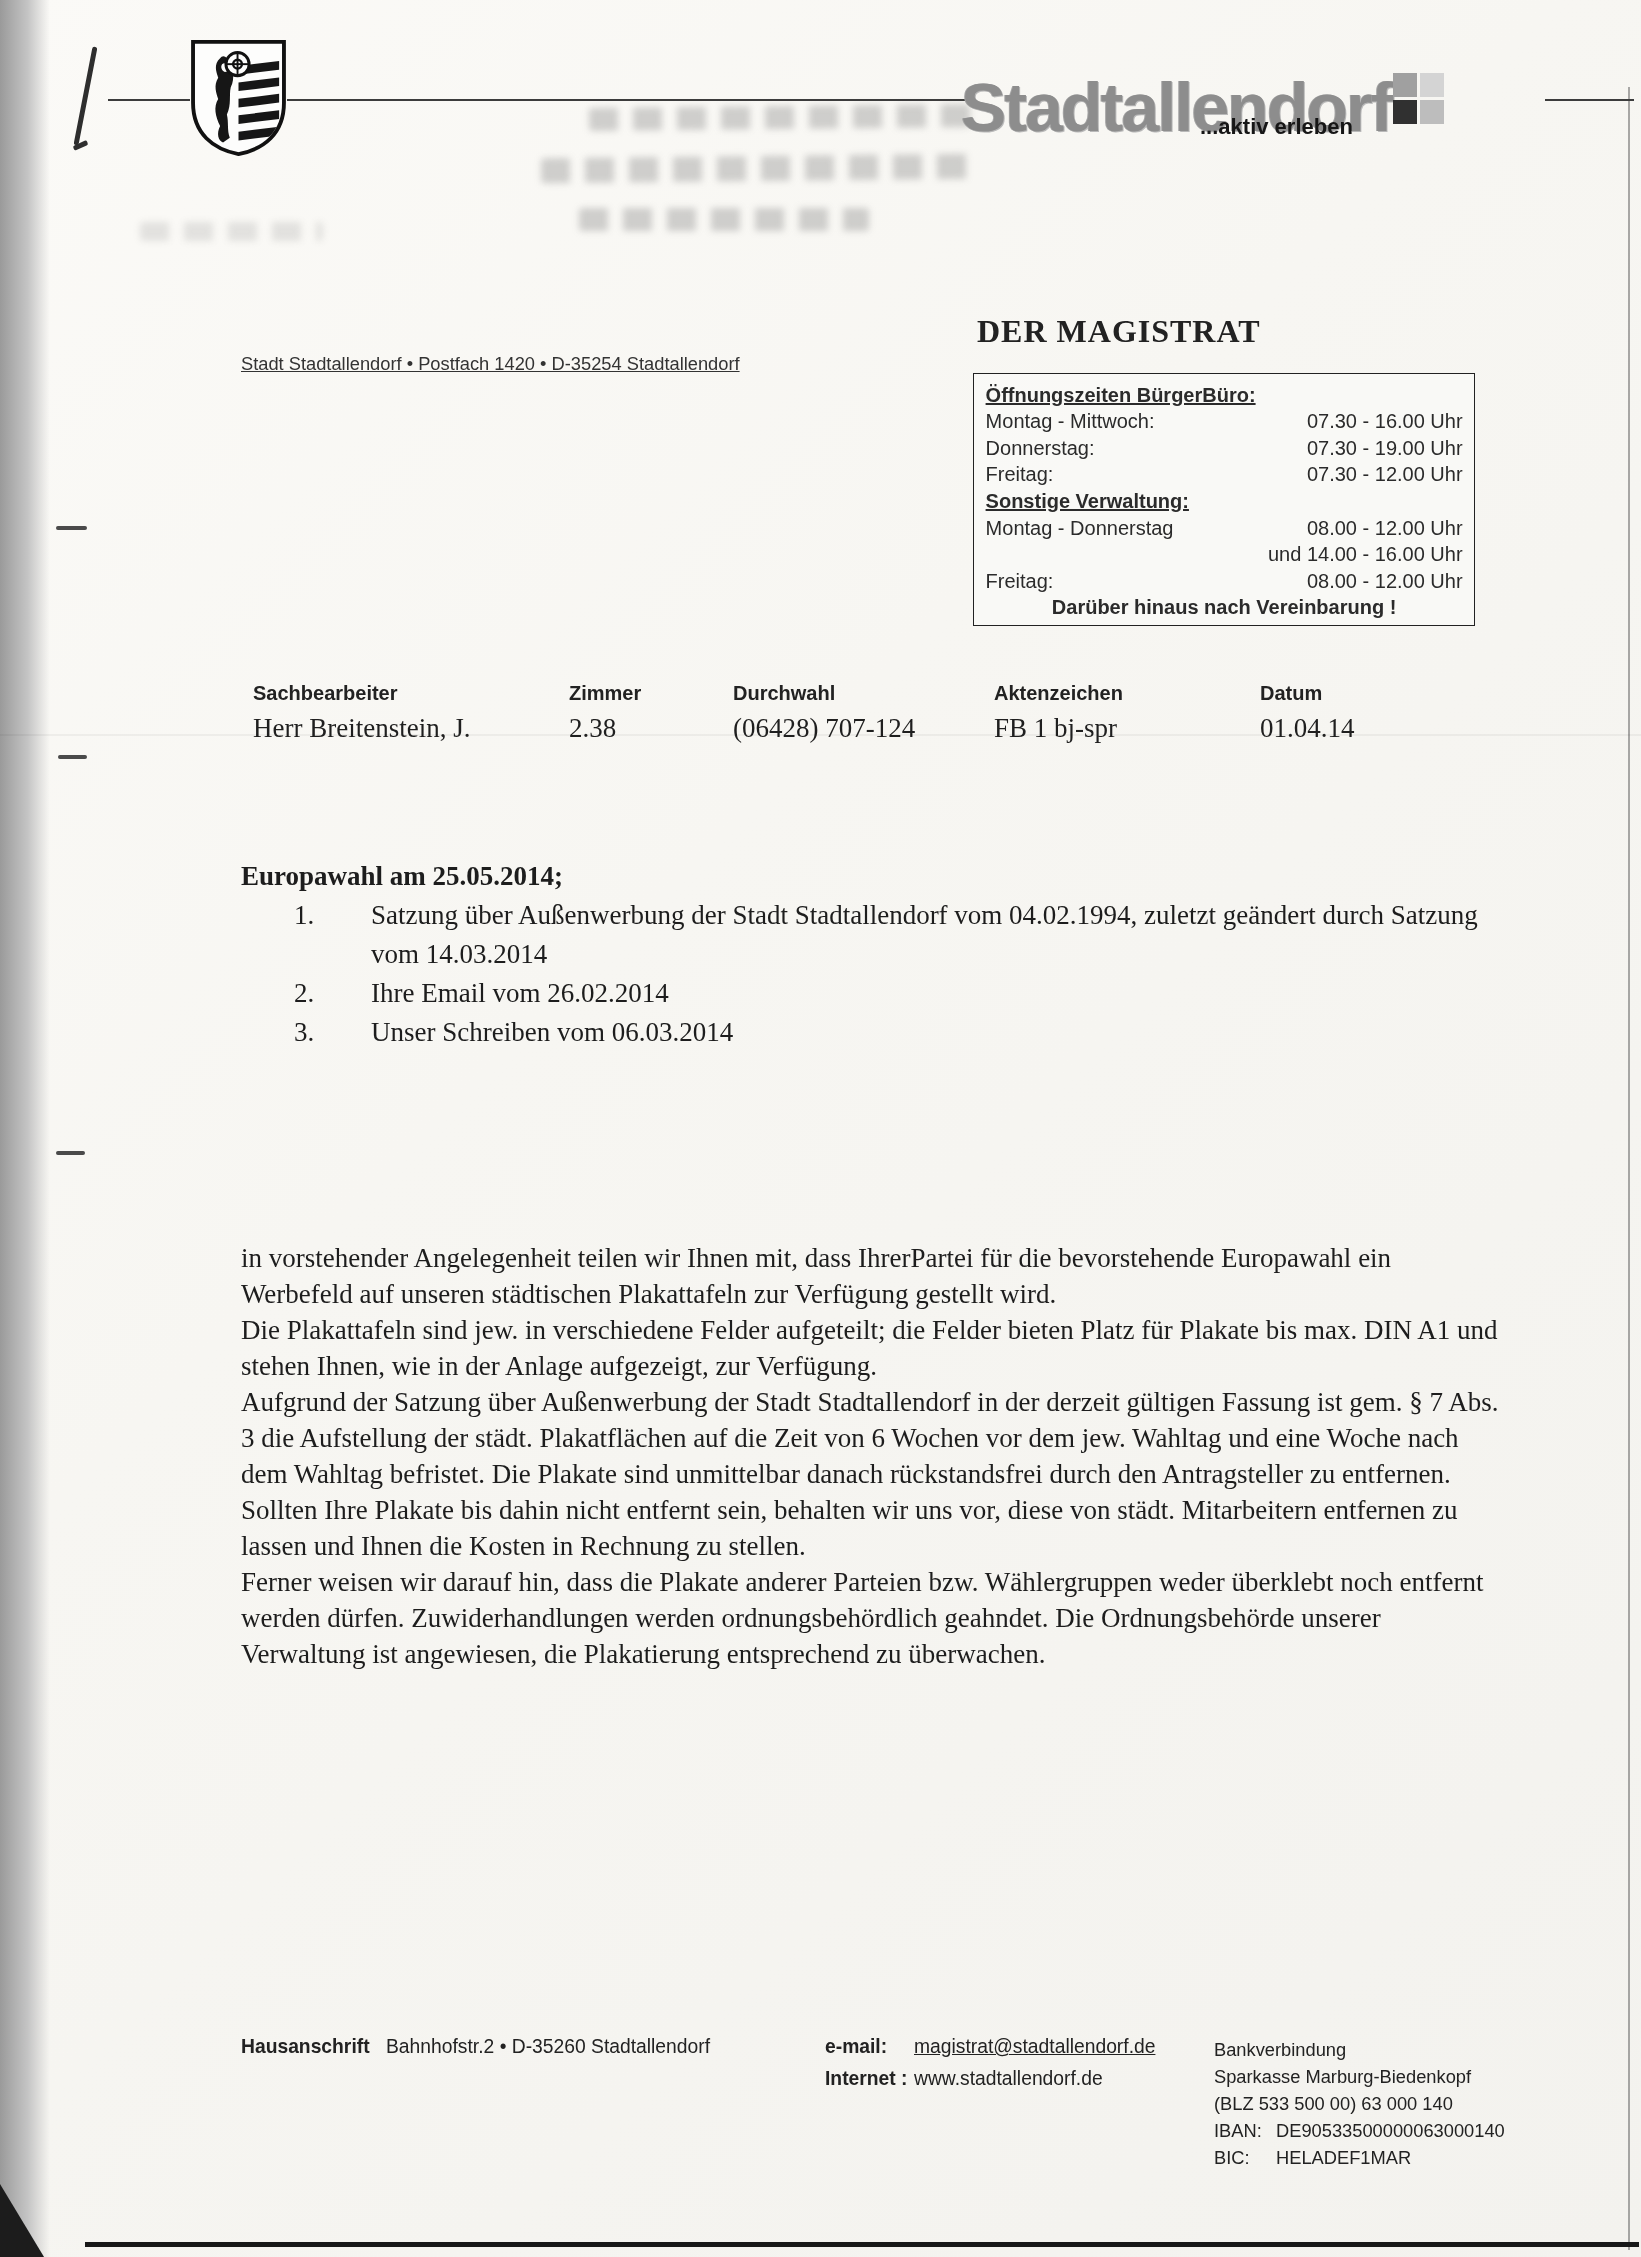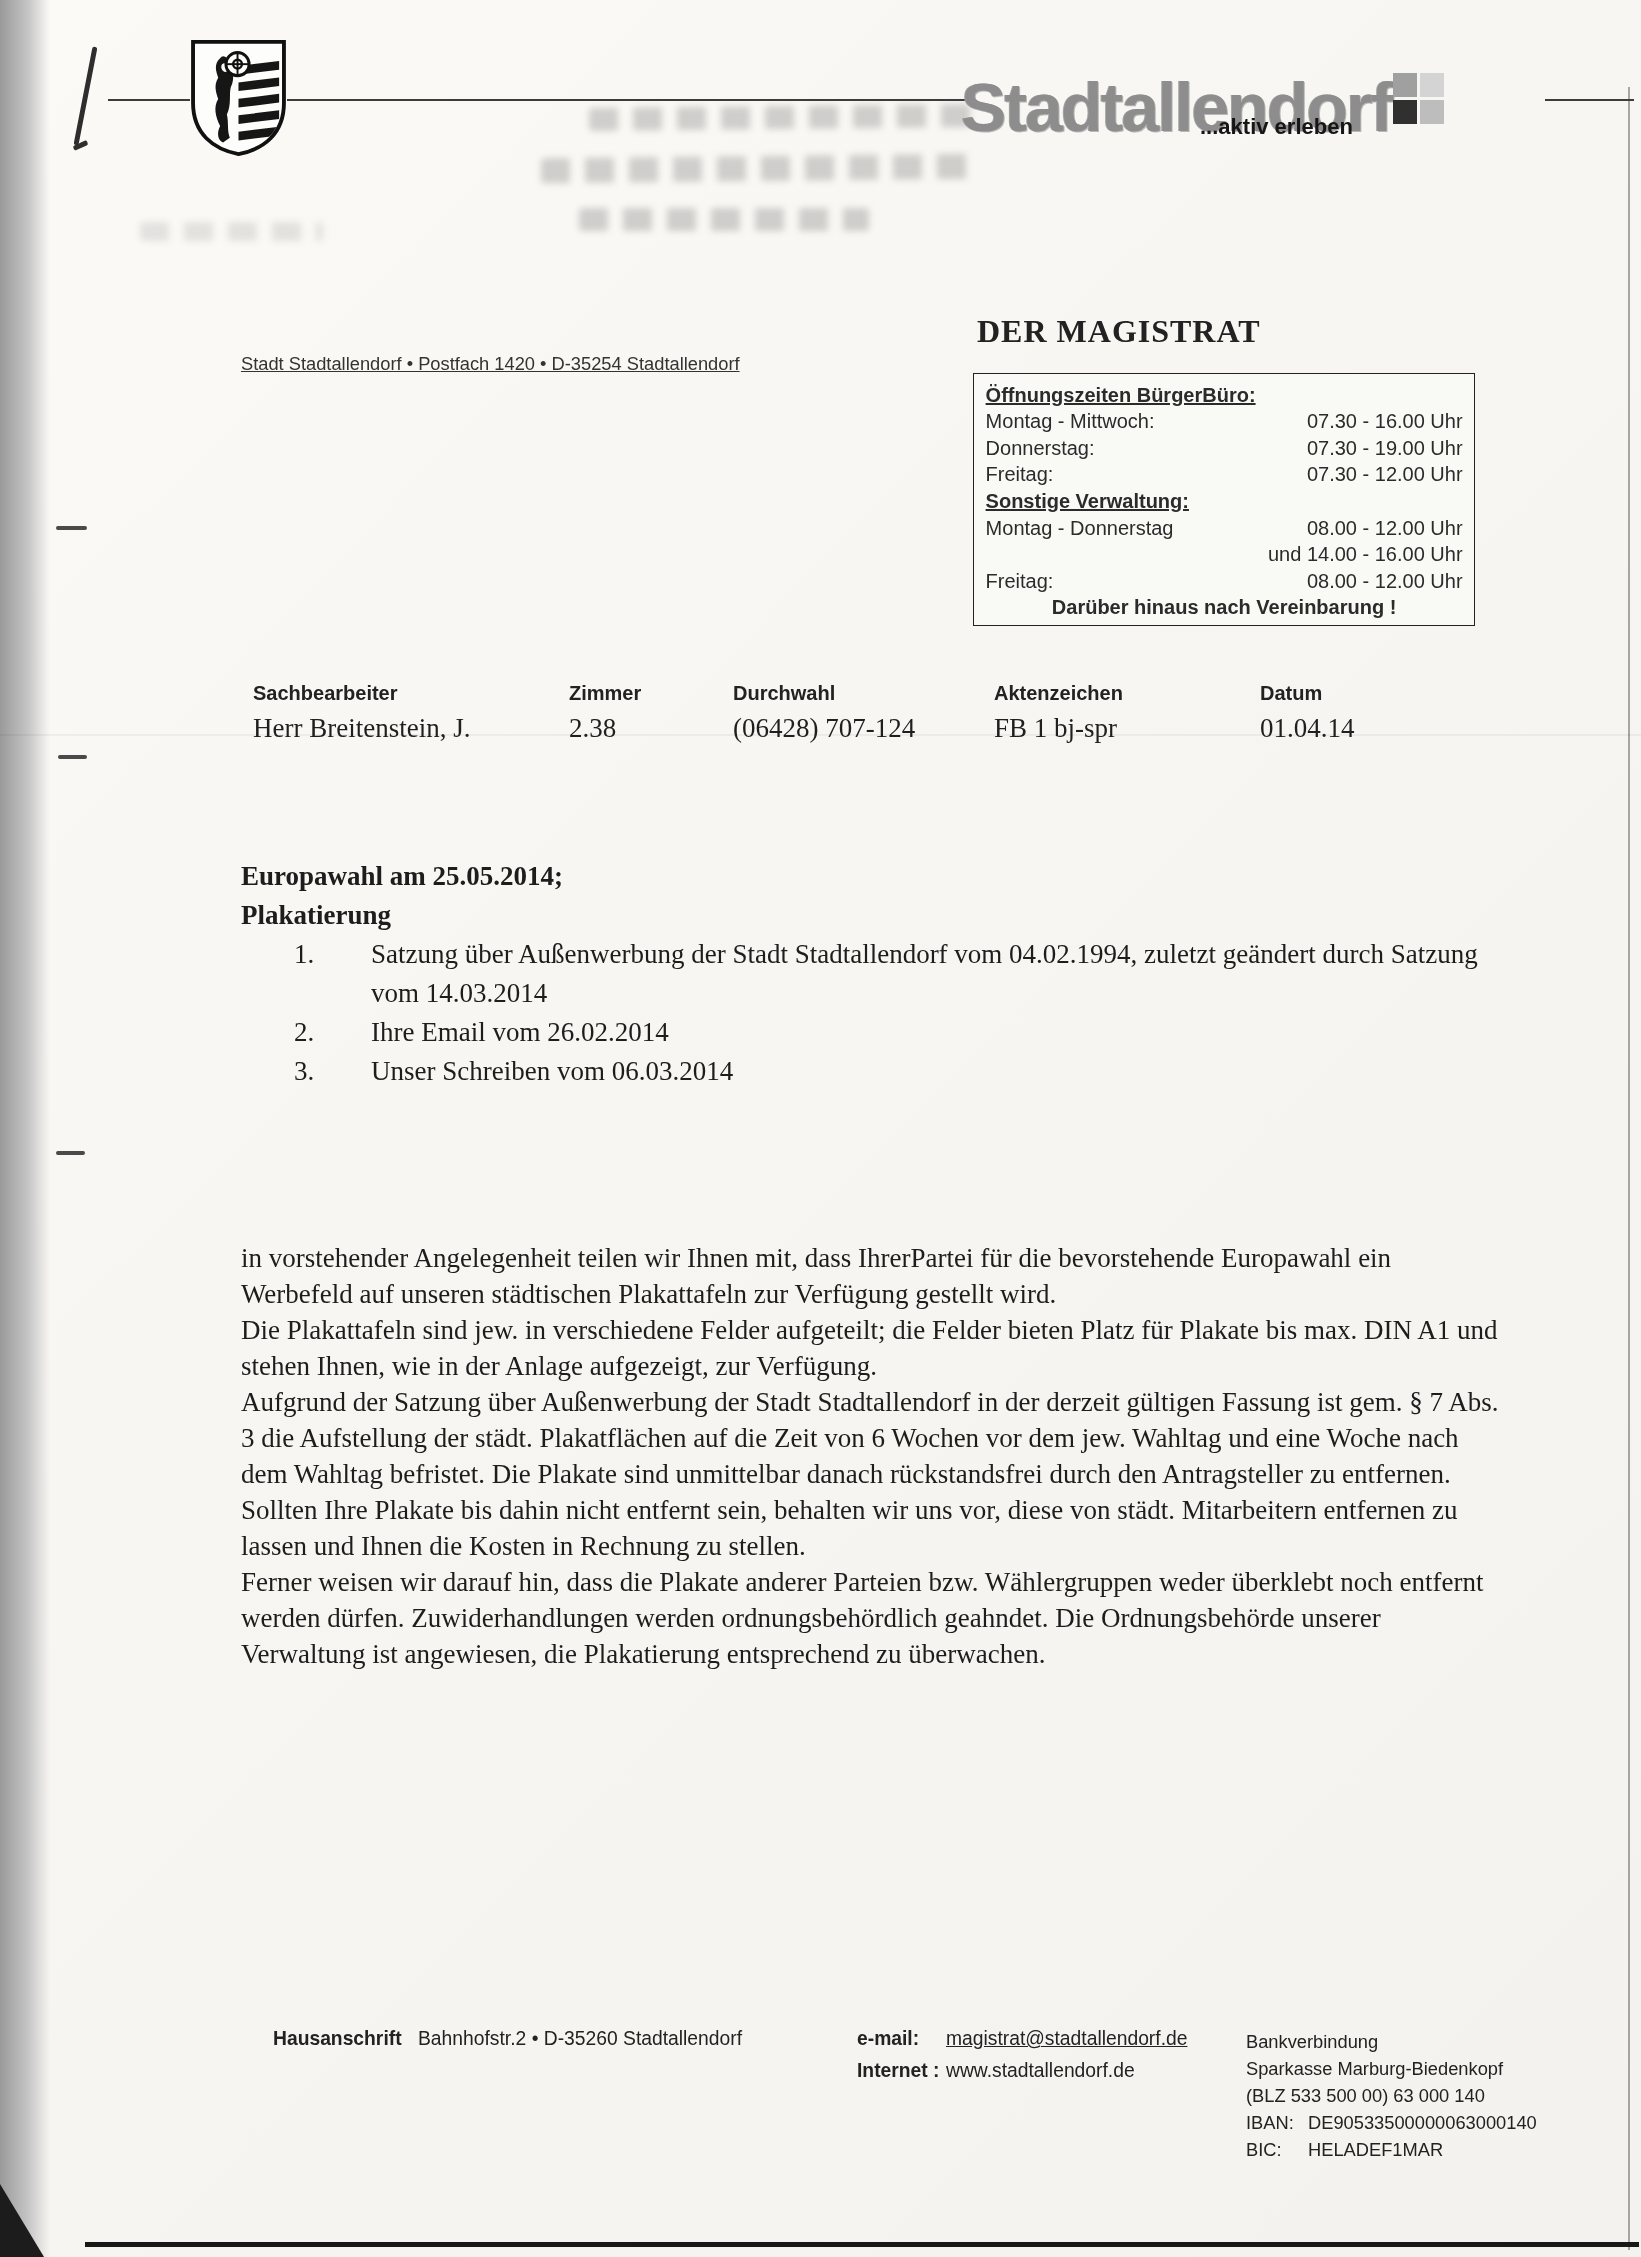--- a/index.html
+++ b/index.html
@@ -71,21 +71,21 @@
   .letter-body{left:241px;top:1240px;width:1260px;font-size:27px;line-height:36px;color:#1d1d1d;}
   .letter-body p{margin:0;}
   .salutation{margin-bottom:45px;}
   .p1{margin-bottom:35px;}
   .p2{margin-bottom:42px;}
   .p3{margin-bottom:53px;}
 
   
   .page-footer{left:241px;top:2024px;width:1352px;height:174px;
     font-family:"Liberation Sans",sans-serif;font-size:19.3px;color:#222;}
-  .f-col{position:absolute;top:4px;margin-left:32px;}
+  .f-col{position:absolute;top:12px;}
   .f-row{position:relative;height:32px;}
   .fb{font-weight:bold;}
   .fa{position:absolute;top:0;white-space:nowrap;}
   .f-email-val{text-decoration:underline;}
   .f-bank{font-size:18.3px;line-height:27px;}
   .f-bank .lblw{display:inline-block;width:62px;}
 </style>
 </head>
 <body>
 
@@ -198,21 +198,20 @@
       <div class="info-value">FB 1 bj-spr</div>
     </div>
     <div class="info-col" style="left:1019px;">
       <div class="info-label">Datum</div>
       <div class="info-value">01.04.14</div>
     </div>
   </div>
 
   <div class="abs subject">
     <div class="bold">Europawahl am 25.05.2014;</div>
-    <div class="bold">Plakatierung</div>
     <div class="ref">
       <span class="num">1.</span>
       <span>Satzung über Außenwerbung der Stadt Stadtallendorf vom 04.02.1994, zuletzt geändert durch Satzung vom 14.03.2014</span>
     </div>
     <div class="ref">
       <span class="num">2.</span>
       <span>Ihre Email vom 26.02.2014</span>
     </div>
     <div class="ref">
       <span class="num">3.</span>

